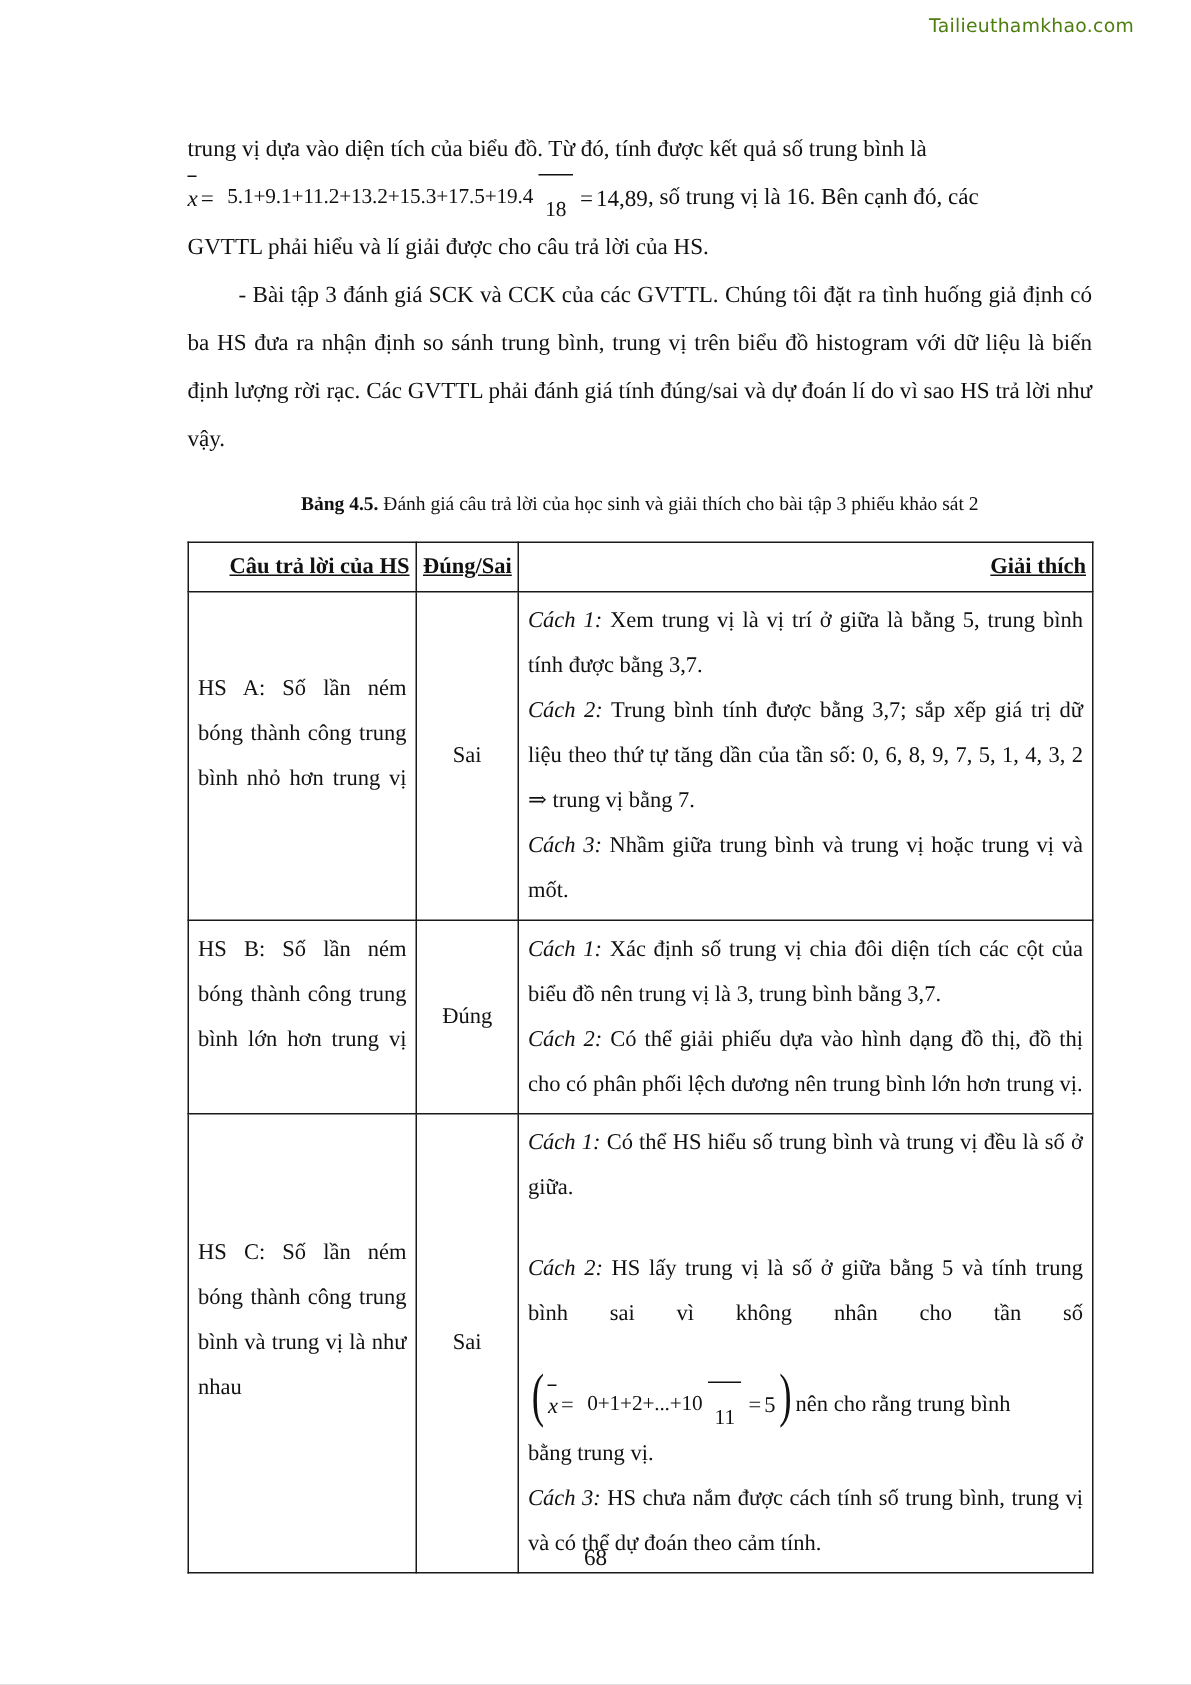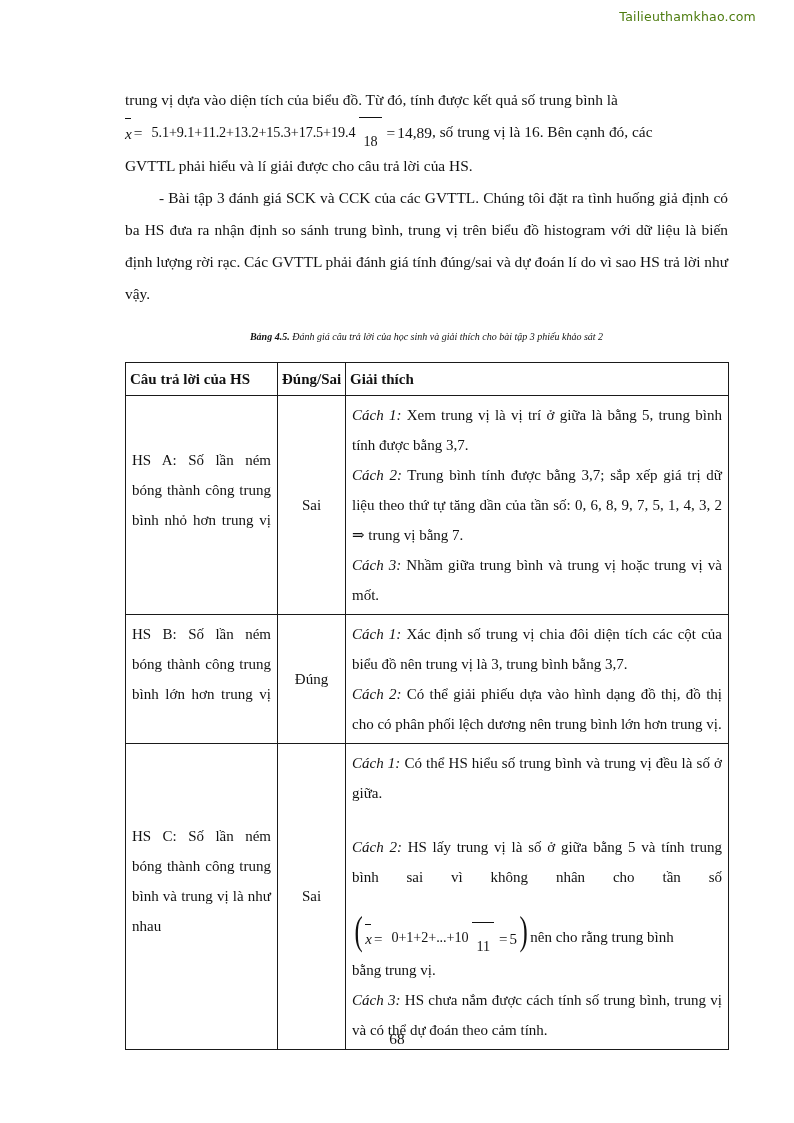--- a/index.html
+++ b/index.html
@@ -103,48 +103,48 @@
     line-height: 0;
     font-weight: 300;
     transform: scaleX(0.62);
     position: relative;
     top: 2px;
   }
 
   
   .caption {
     margin: 11px 0 0 0;
-    font-size: 10px;
+    font-size: 13px;
     line-height: 32px;
     text-align: center;
-    font-style: italic;
   }
   .caption .lead { font-weight: bold; }
 
   
   table.maintable {
     border-collapse: collapse;
     width: 603px;
     margin-top: 9px;
     table-layout: fixed;
     border: 1.6px solid #1a1a1a;
   }
   table.maintable td, table.maintable th {
     border: 0.9px solid #1a1a1a;
     vertical-align: middle;
     padding: 4px 6px;
     font-size: 15px;
     line-height: 30px;
   }
   table.maintable thead th {
     font-weight: bold;
-    text-align: left;
+    text-align: right;
     padding: 2px 4px;
     line-height: 28px;
     border-bottom: 1.6px solid #1a1a1a;
+    text-decoration: underline;
   }
   .col-a { width: 152px; }
   .col-b { width: 68px; }
   .col-c { width: 383px; }
 
   td.answer {
     text-align: justify;
     text-justify: inter-word;
     padding-left: 8px;
     padding-right: 8px;

